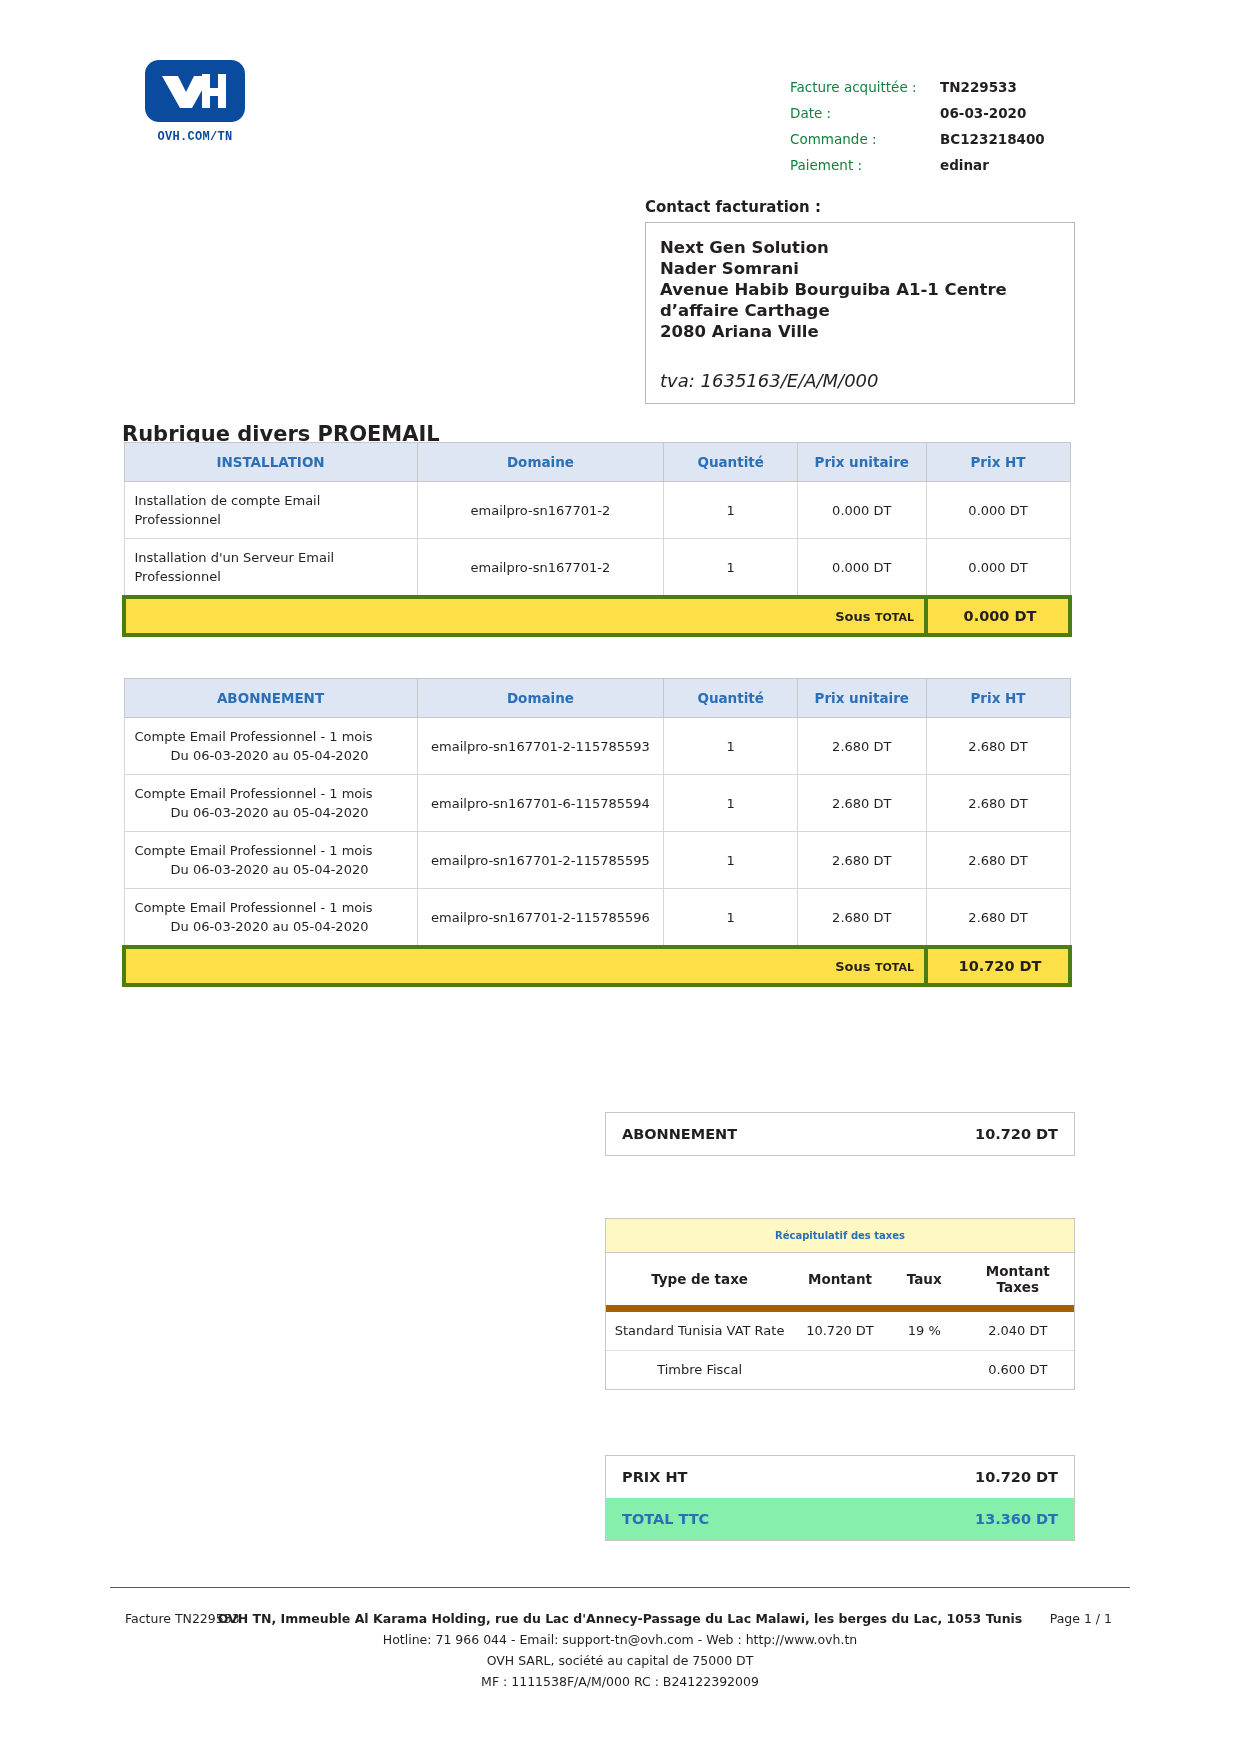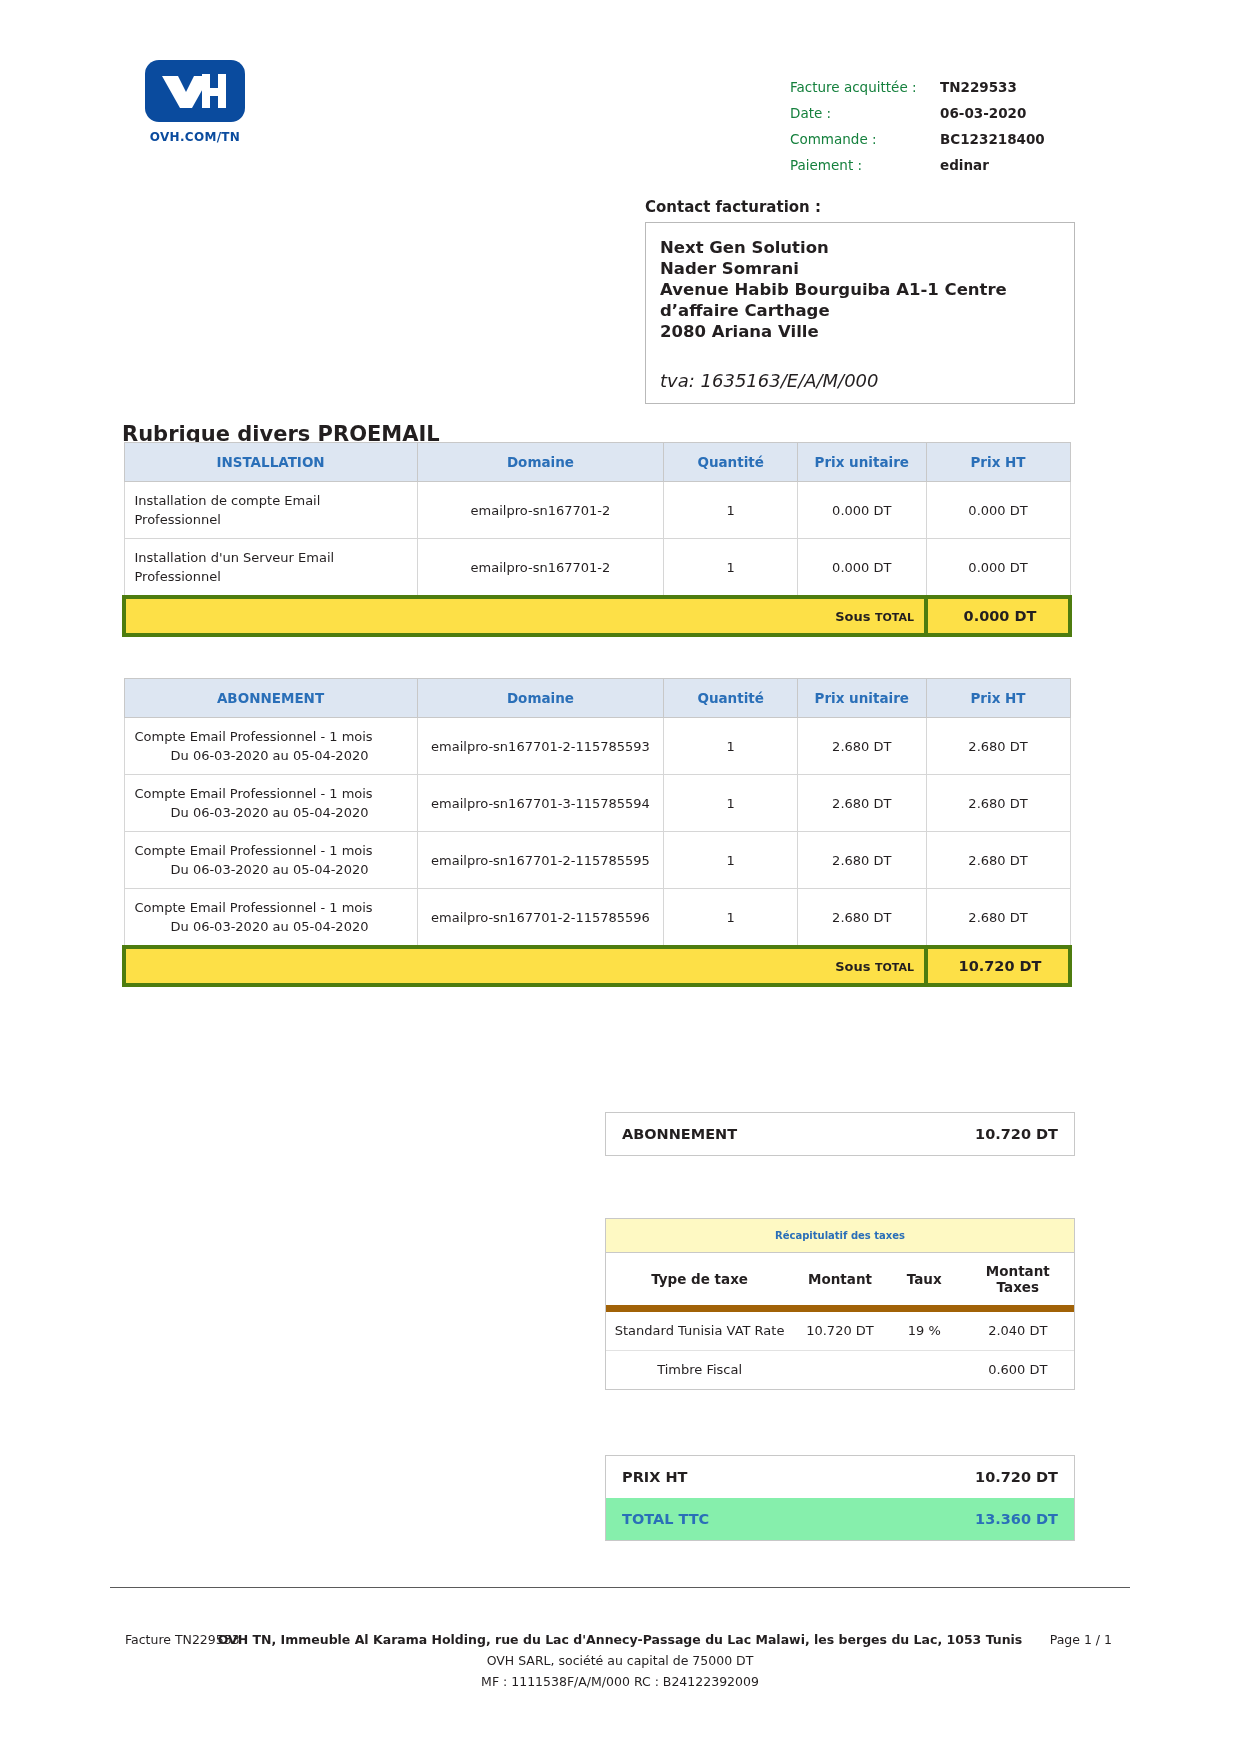--- a/index.html
+++ b/index.html
@@ -20,21 +20,21 @@
     padding: 0;
   }
 
   
   .header {
     display: flex;
     justify-content: space-between;
     align-items: flex-start;
     padding: 60px 110px 0 125px;
   }
-  .logo-wrap { width: 200px; }
+  .logo-wrap { width: 200px; font-family: Liberation Mono, monospace; }
   .logo-badge {
     width: 100px; height: 62px;
     border-radius: 14px;
     background: #0a4b9e;
     display: flex; align-items: center; justify-content: center;
     margin-left: 20px;
   }
   .logo-badge svg { display: block; }
   .logo-text {
     margin-top: 8px;
@@ -346,21 +346,21 @@
           <td class="dom">emailpro-sn167701-2-115785593</td>
           <td class="qte">1</td>
           <td class="pu">2.680 DT</td>
           <td class="pht">2.680 DT</td>
         </tr>
         <tr>
           <td class="desc">
             <span>Compte Email Professionnel - 1 mois</span>
             <span class="sub-line">Du 06-03-2020 au 05-04-2020</span>
           </td>
-          <td class="dom">emailpro-sn167701-3-115785594</td>
+          <td class="dom">emailpro-sn167701-6-115785594</td>
           <td class="qte">1</td>
           <td class="pu">2.680 DT</td>
           <td class="pht">2.680 DT</td>
         </tr>
         <tr>
           <td class="desc">
             <span>Compte Email Professionnel - 1 mois</span>
             <span class="sub-line">Du 06-03-2020 au 05-04-2020</span>
           </td>
           <td class="dom">emailpro-sn167701-2-115785595</td>
@@ -430,17 +430,18 @@
     </div>
   </div>
 
   <div class="hr-top"></div>
   <div class="footer">
     <div class="fline1">
       <span class="fac-num">Facture TN229533</span>
       <span>OVH TN, Immeuble Al Karama Holding, rue du Lac d'Annecy-Passage du Lac Malawi, les berges du Lac, 1053 Tunis</span>
       <span class="page-num">Page 1 / 1</span>
     </div>
+    <div>Hotline: 71 966 044 - Email: support-tn@ovh.com - Web : http://www.ovh.tn</div>
     <div>OVH SARL, société au capital de 75000 DT</div>
     <div>MF : 1111538F/A/M/000 RC : B24122392009</div>
   </div>
 
 </div>
 
 </body></html>

